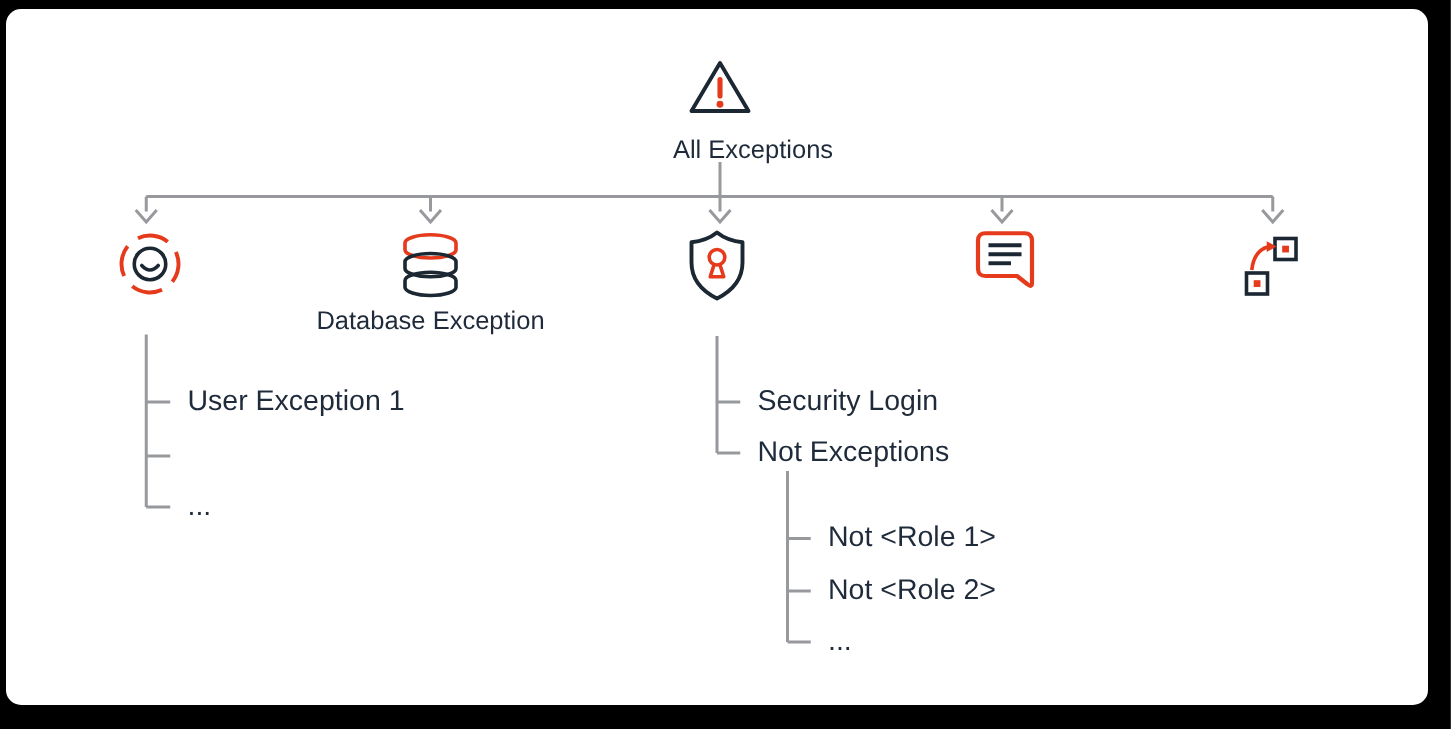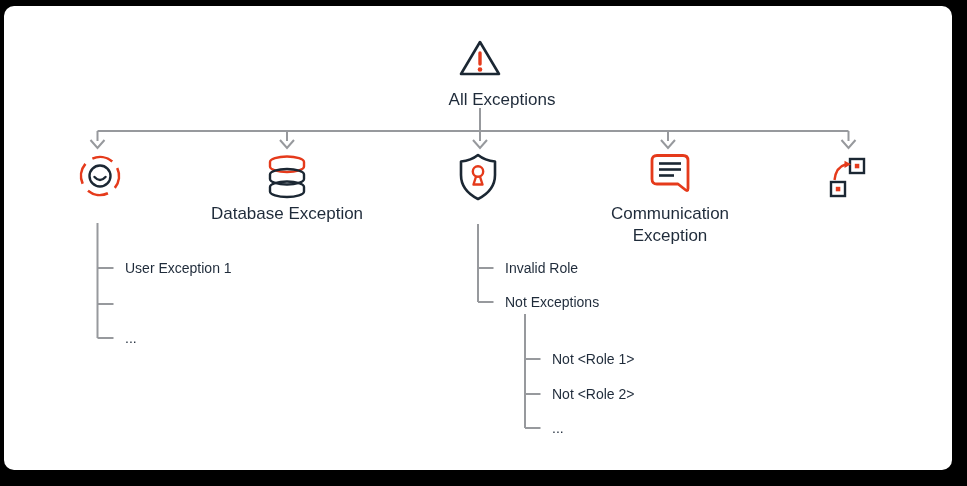--- a/index.html
+++ b/index.html
@@ -33,21 +33,21 @@
     font-size:17px;
     line-height:22px;
     text-align:center;
     transform:translateX(-50%);
     white-space:nowrap;
   }
   .lbl.wrap{white-space:normal;width:170px;}
   .child{
     position:absolute;
     color:var(--ink);
-    font-size:14px;
+    font-size:19px;
     line-height:18px;
     white-space:nowrap;
   }
 </style>
 </head>
 <body>
 
 <div class="stage">
   <div class="card">
 
@@ -109,35 +109,34 @@
       <circle cx="22" cy="19.5" r="5.2" fill="none" stroke="#e53a1b" stroke-width="2.4"></circle>
       <path d="M 20.2 24 L 17.5 32.5 H 26.5 L 23.8 24" fill="none" stroke="#e53a1b" stroke-width="2.4" stroke-linejoin="round"></path>
     </svg>
 
     <svg class="icon" style="left:646px;top:148px;" width="40" height="42" viewBox="0 0 40 42">
       <path d="M 7 1.5 H 33 Q 38 1.5 38 6.5 V 34.5 Q 38 38 35 35.5 L 28 30 H 7 Q 2 30 2 25 V 6.5 Q 2 1.5 7 1.5 Z" fill="none" stroke="#e53a1b" stroke-width="2.8" stroke-linejoin="round"></path>
       <line x1="9" y1="9.5" x2="31" y2="9.5" stroke="#1b2733" stroke-width="2.6"></line>
       <line x1="9" y1="15.5" x2="31" y2="15.5" stroke="#1b2733" stroke-width="2.6"></line>
       <line x1="9" y1="21.5" x2="24" y2="21.5" stroke="#1b2733" stroke-width="2.6"></line>
     </svg>
-    <div class="lbl wrap" style="left:666px;top:197px;">Communication Exception</div>
 
     <svg class="icon" style="left:824px;top:148px;" width="42" height="46" viewBox="0 0 42 46">
       <rect x="3" y="28" width="14" height="14" fill="none" stroke="#1b2733" stroke-width="2.4"></rect>
       <rect x="7.8" y="32.8" width="4.5" height="4.5" fill="#e53a1b"></rect>
       <rect x="22" y="5" width="14" height="14" fill="none" stroke="#1b2733" stroke-width="2.4"></rect>
       <rect x="26.8" y="9.8" width="4.5" height="4.5" fill="#e53a1b"></rect>
       <path d="M 6.5 26 Q 8 13 17.5 10.5" fill="none" stroke="#e53a1b" stroke-width="2.4"></path>
       <polygon points="16.5,6.8 23,10.3 16.5,14" fill="#e53a1b"></polygon>
     </svg>
 
     <div class="child" style="left:121px;top:253px;">User Exception 1</div>
     <div class="child" style="left:121px;top:323px;">...</div>
 
-    <div class="child" style="left:501px;top:253px;">Invalid Role</div>
+    <div class="child" style="left:501px;top:253px;">Security Login</div>
     <div class="child" style="left:501px;top:287px;">Not Exceptions</div>
 
     <div class="child" style="left:548px;top:344px;">Not &lt;Role 1&gt;</div>
     <div class="child" style="left:548px;top:379px;">Not &lt;Role 2&gt;</div>
     <div class="child" style="left:548px;top:413px;">...</div>
 
   </div>
 </div>
 
 </body></html>

